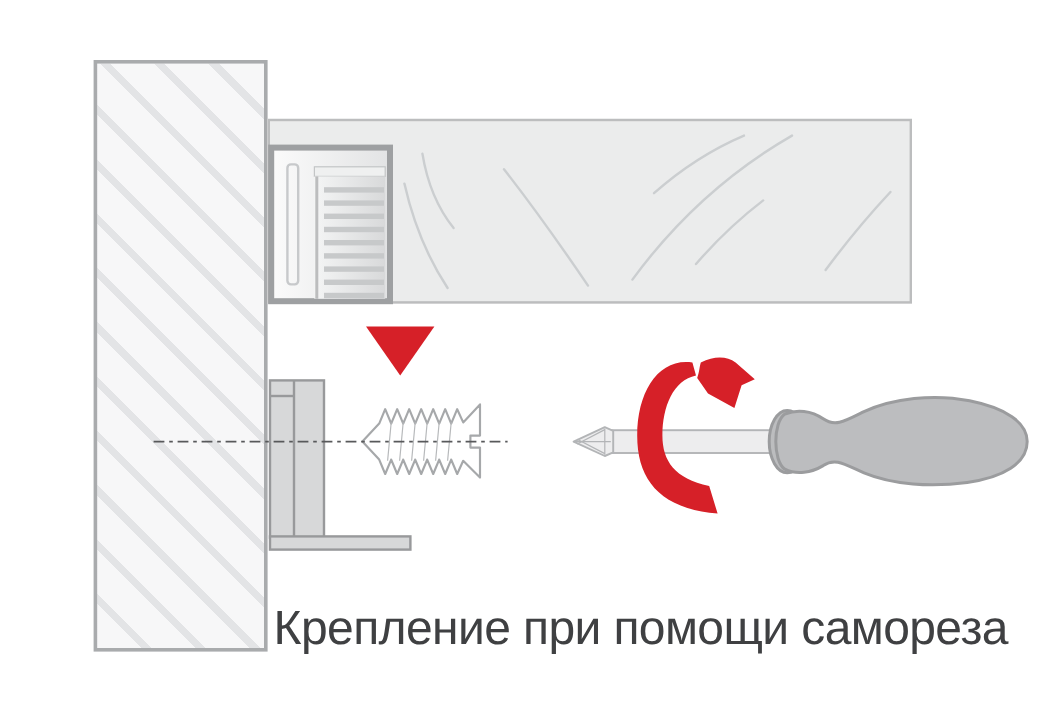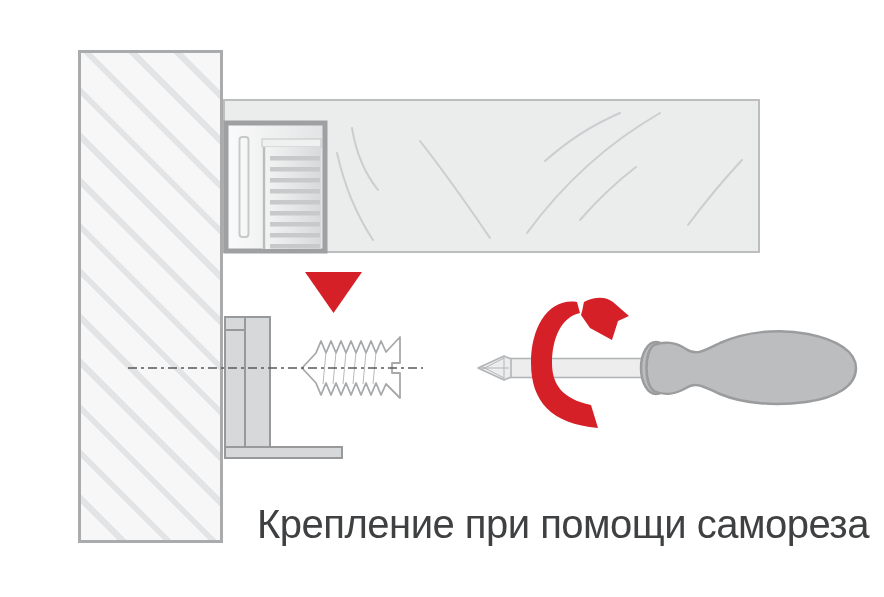--- a/index.html
+++ b/index.html
@@ -15,21 +15,21 @@
   .panel{
     position:absolute;left:223px;top:99px;width:537px;height:154px;
     box-sizing:border-box;border:2px solid #bcbdbe;background:#ebecec;
   }
   .overlay{
     position:absolute;left:0;top:0;width:884px;height:597px;
   }
   .caption{
     position:absolute;left:228px;top:502px;width:600px;height:52px;
     text-align:center;font-size:40px;letter-spacing:-0.5px;
-    color:#3f4042;white-space:nowrap;margin-left:29px;
+    color:#3f4042;white-space:nowrap;
   }
 </style>
 </head>
 <body>
 
 <div class="canvas">
 
   <div class="wall"></div>
 
   <div class="panel"></div>

